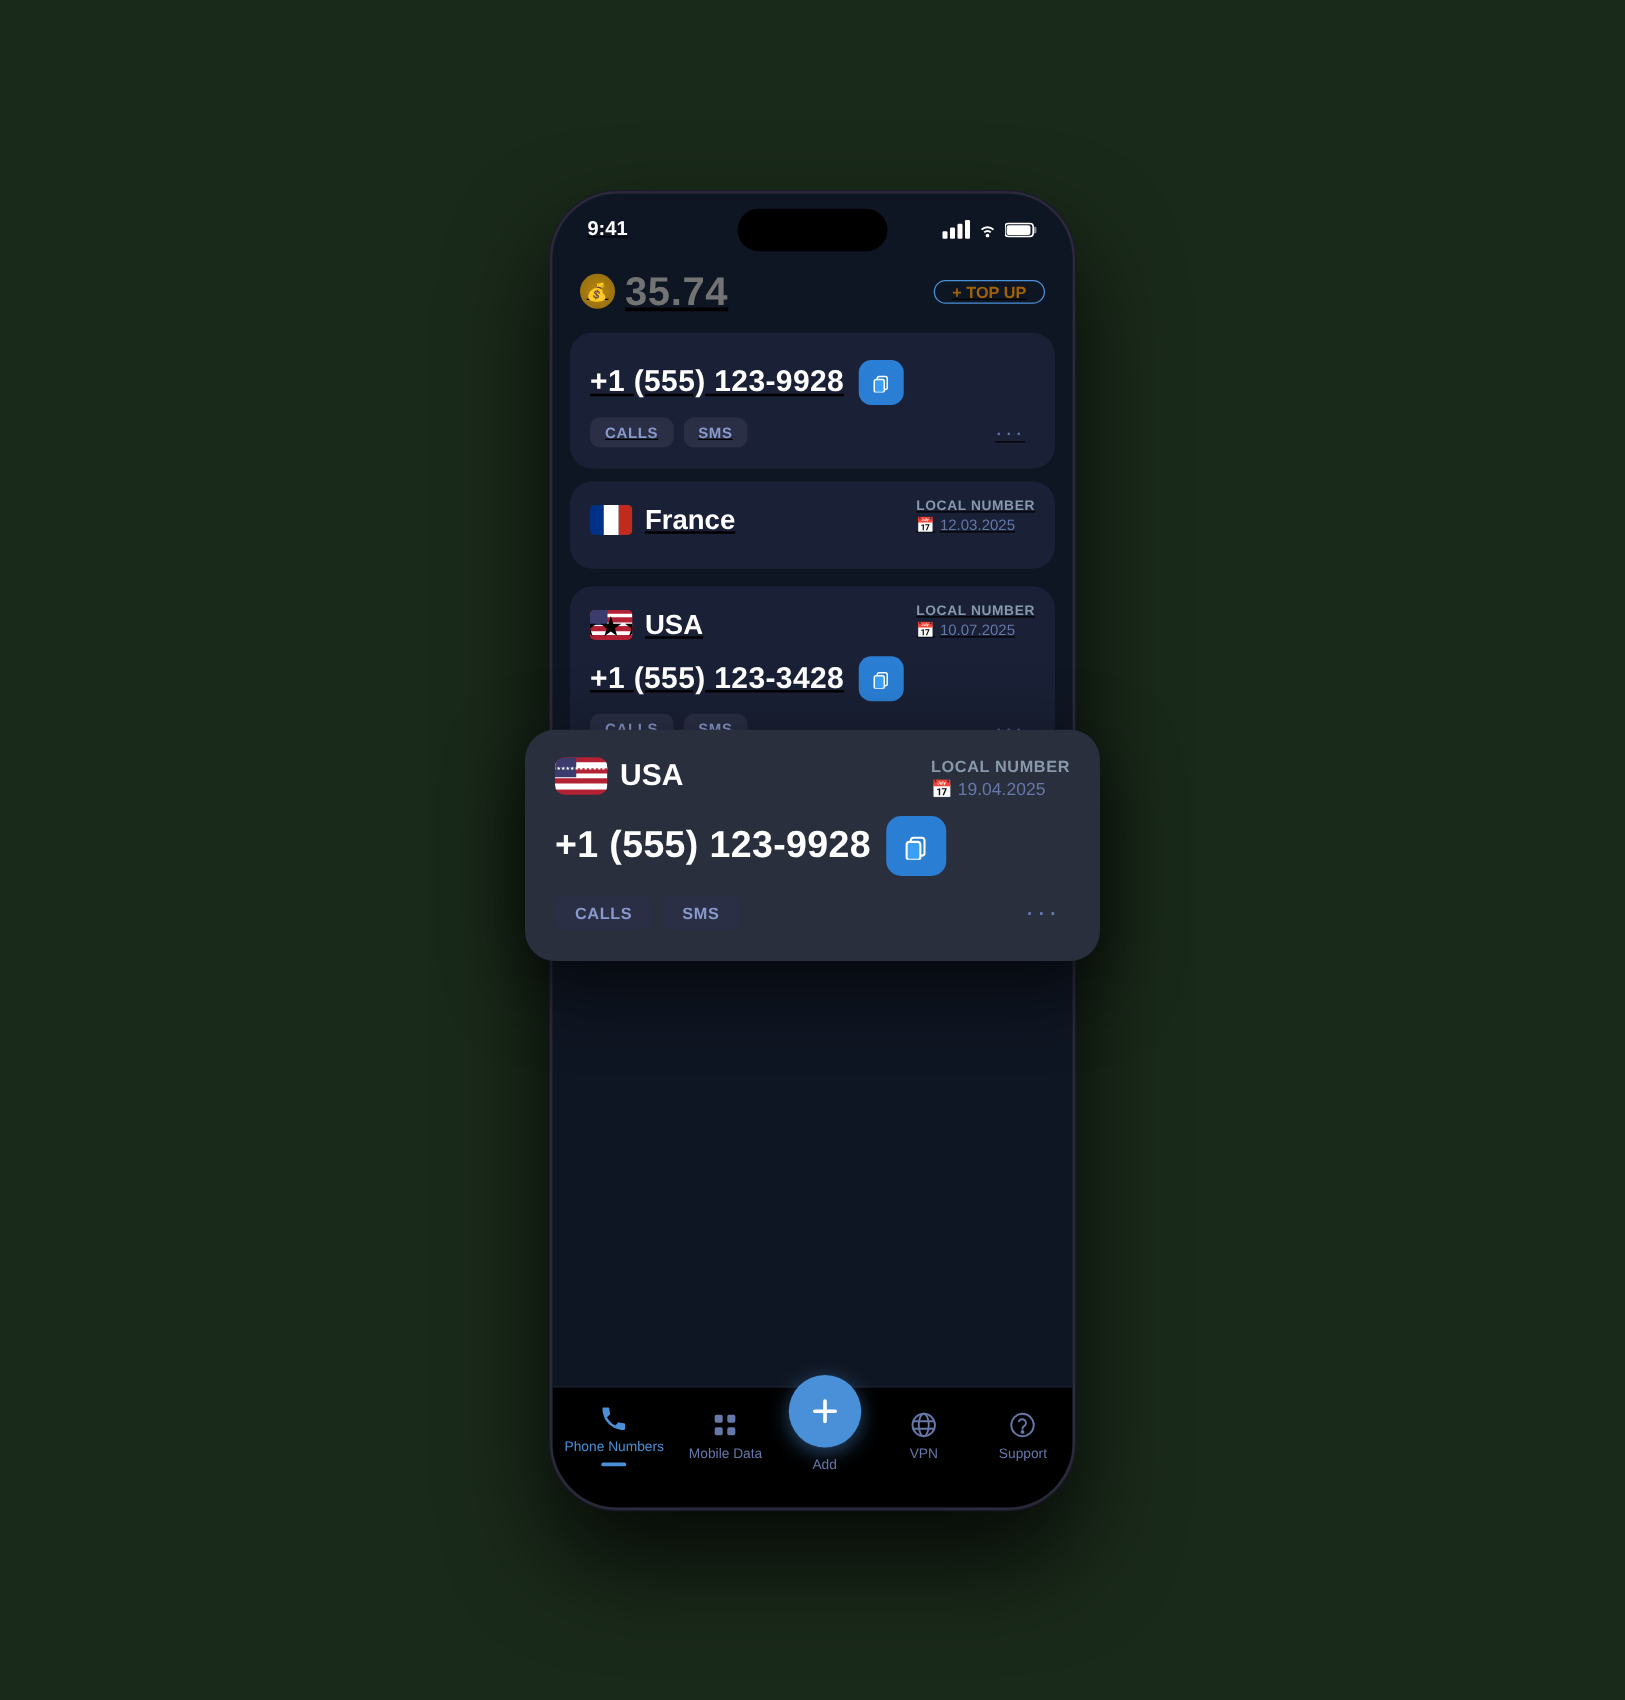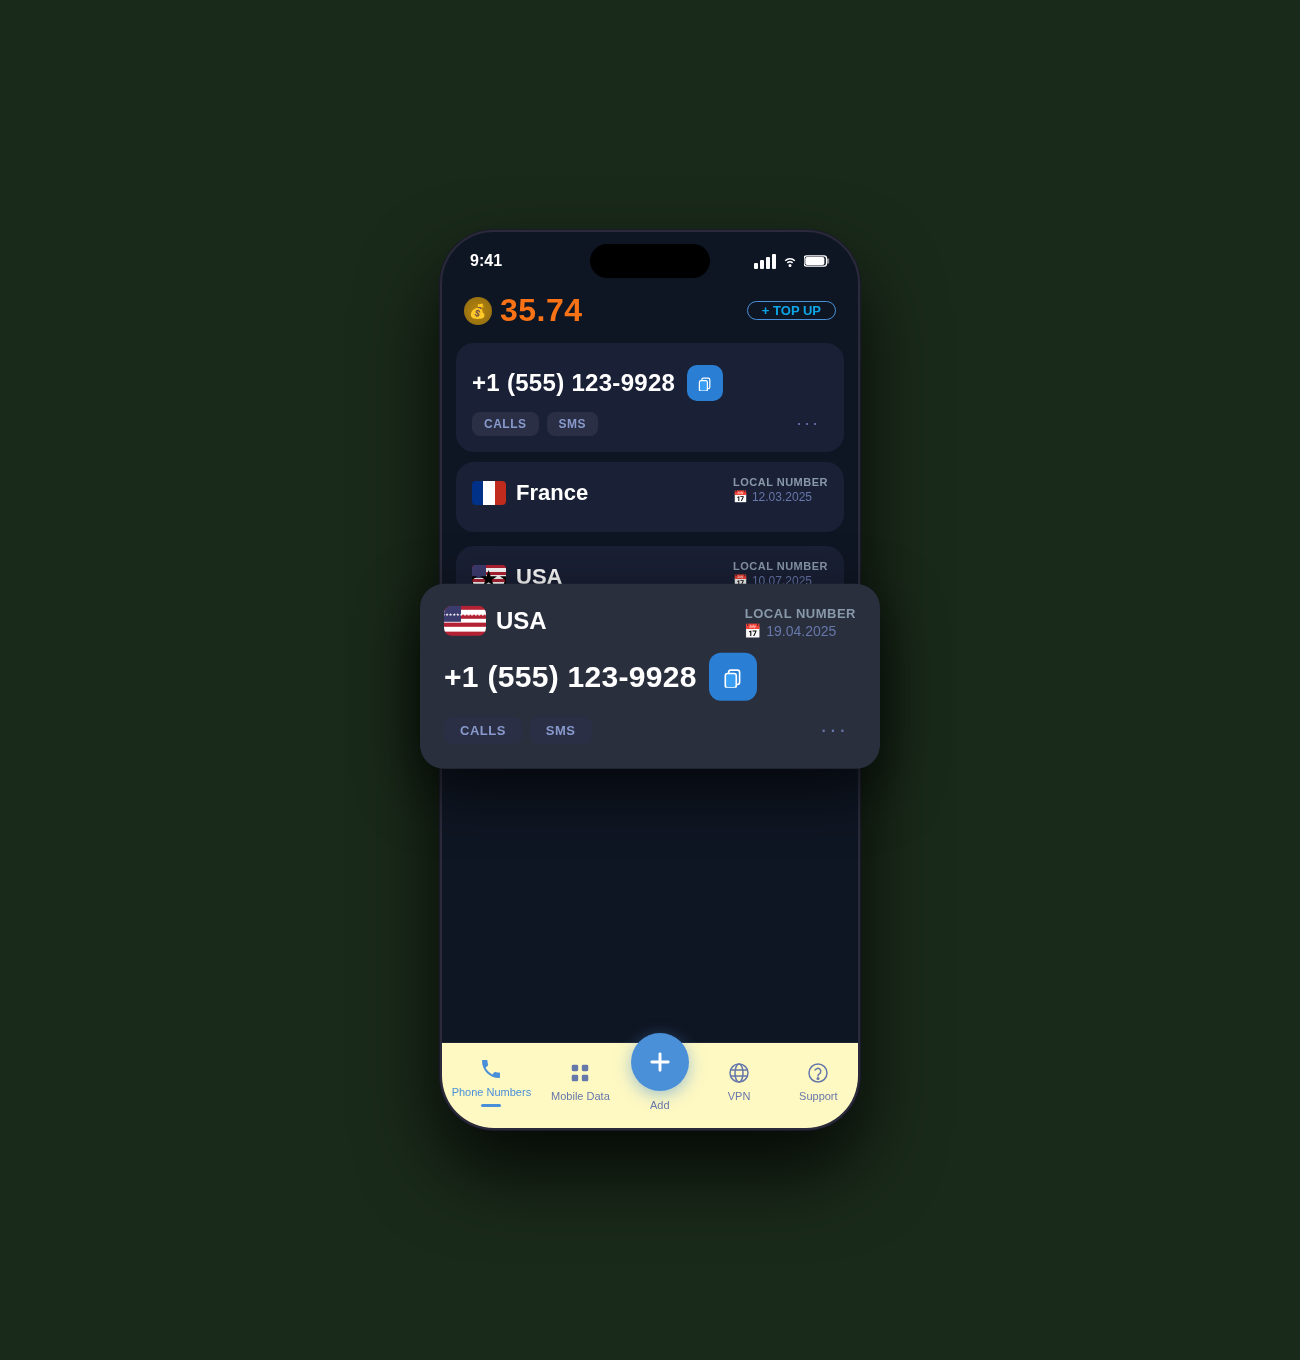--- a/index.html
+++ b/index.html
@@ -20,30 +20,31 @@
       height: 1100px;
       display: flex;
       align-items: center;
       justify-content: center;
     }
 
     
     .phone-frame {
       position: absolute;
       width: 420px;
-      height: 900px;
+      height: 1055px;
       background: #0d1117;
       border-radius: 54px;
       border: 2px solid #2a2a3a;
       box-shadow:
         0 0 0 1px #1a1a2a,
         0 40px 80px rgba(0,0,0,0.8),
         inset 0 0 0 1px #3a3a4a;
       overflow: hidden;
       z-index: 1;
+      text-decoration: underline;
     }
 
     .phone-screen {
       width: 100%;
       height: 100%;
       background: #0f1623;
       display: flex;
       flex-direction: column;
       overflow: hidden;
       position: relative;
@@ -107,29 +108,29 @@
       border-radius: 50%;
       display: flex;
       align-items: center;
       justify-content: center;
       font-size: 14px;
     }
 
     .balance-amount {
       font-size: 32px;
       font-weight: 700;
-      color: #f97316;
+      color: #737373;
       letter-spacing: 0.5px;
     }
 
     .top-up-btn {
       background: transparent;
       border: 1.5px solid #4a90d9;
       border-radius: 20px;
-      color: #0ea5e9;
+      color: #a16207;
       font-size: 13px;
       font-weight: 600;
       padding: 1px 14px;
       display: flex;
       align-items: center;
       gap: 4px;
       cursor: pointer;
       text-align: center;
     }
 
@@ -264,23 +265,23 @@
       letter-spacing: 2px;
       padding: 4px 8px;
     }
 
     
     .tab-bar {
       position: absolute;
       bottom: 0;
       left: 0;
       right: 0;
-      background: #fef9c3;
+      background: #000000;
       border-top: 1px solid #1e2535;
-      padding: 8px 0 17px;
+      padding: 8px 0 28px;
       display: flex;
       align-items: center;
       justify-content: space-around;
       z-index: 20;
     }
 
     .tab-item {
       display: flex;
       flex-direction: column;
       align-items: center;

